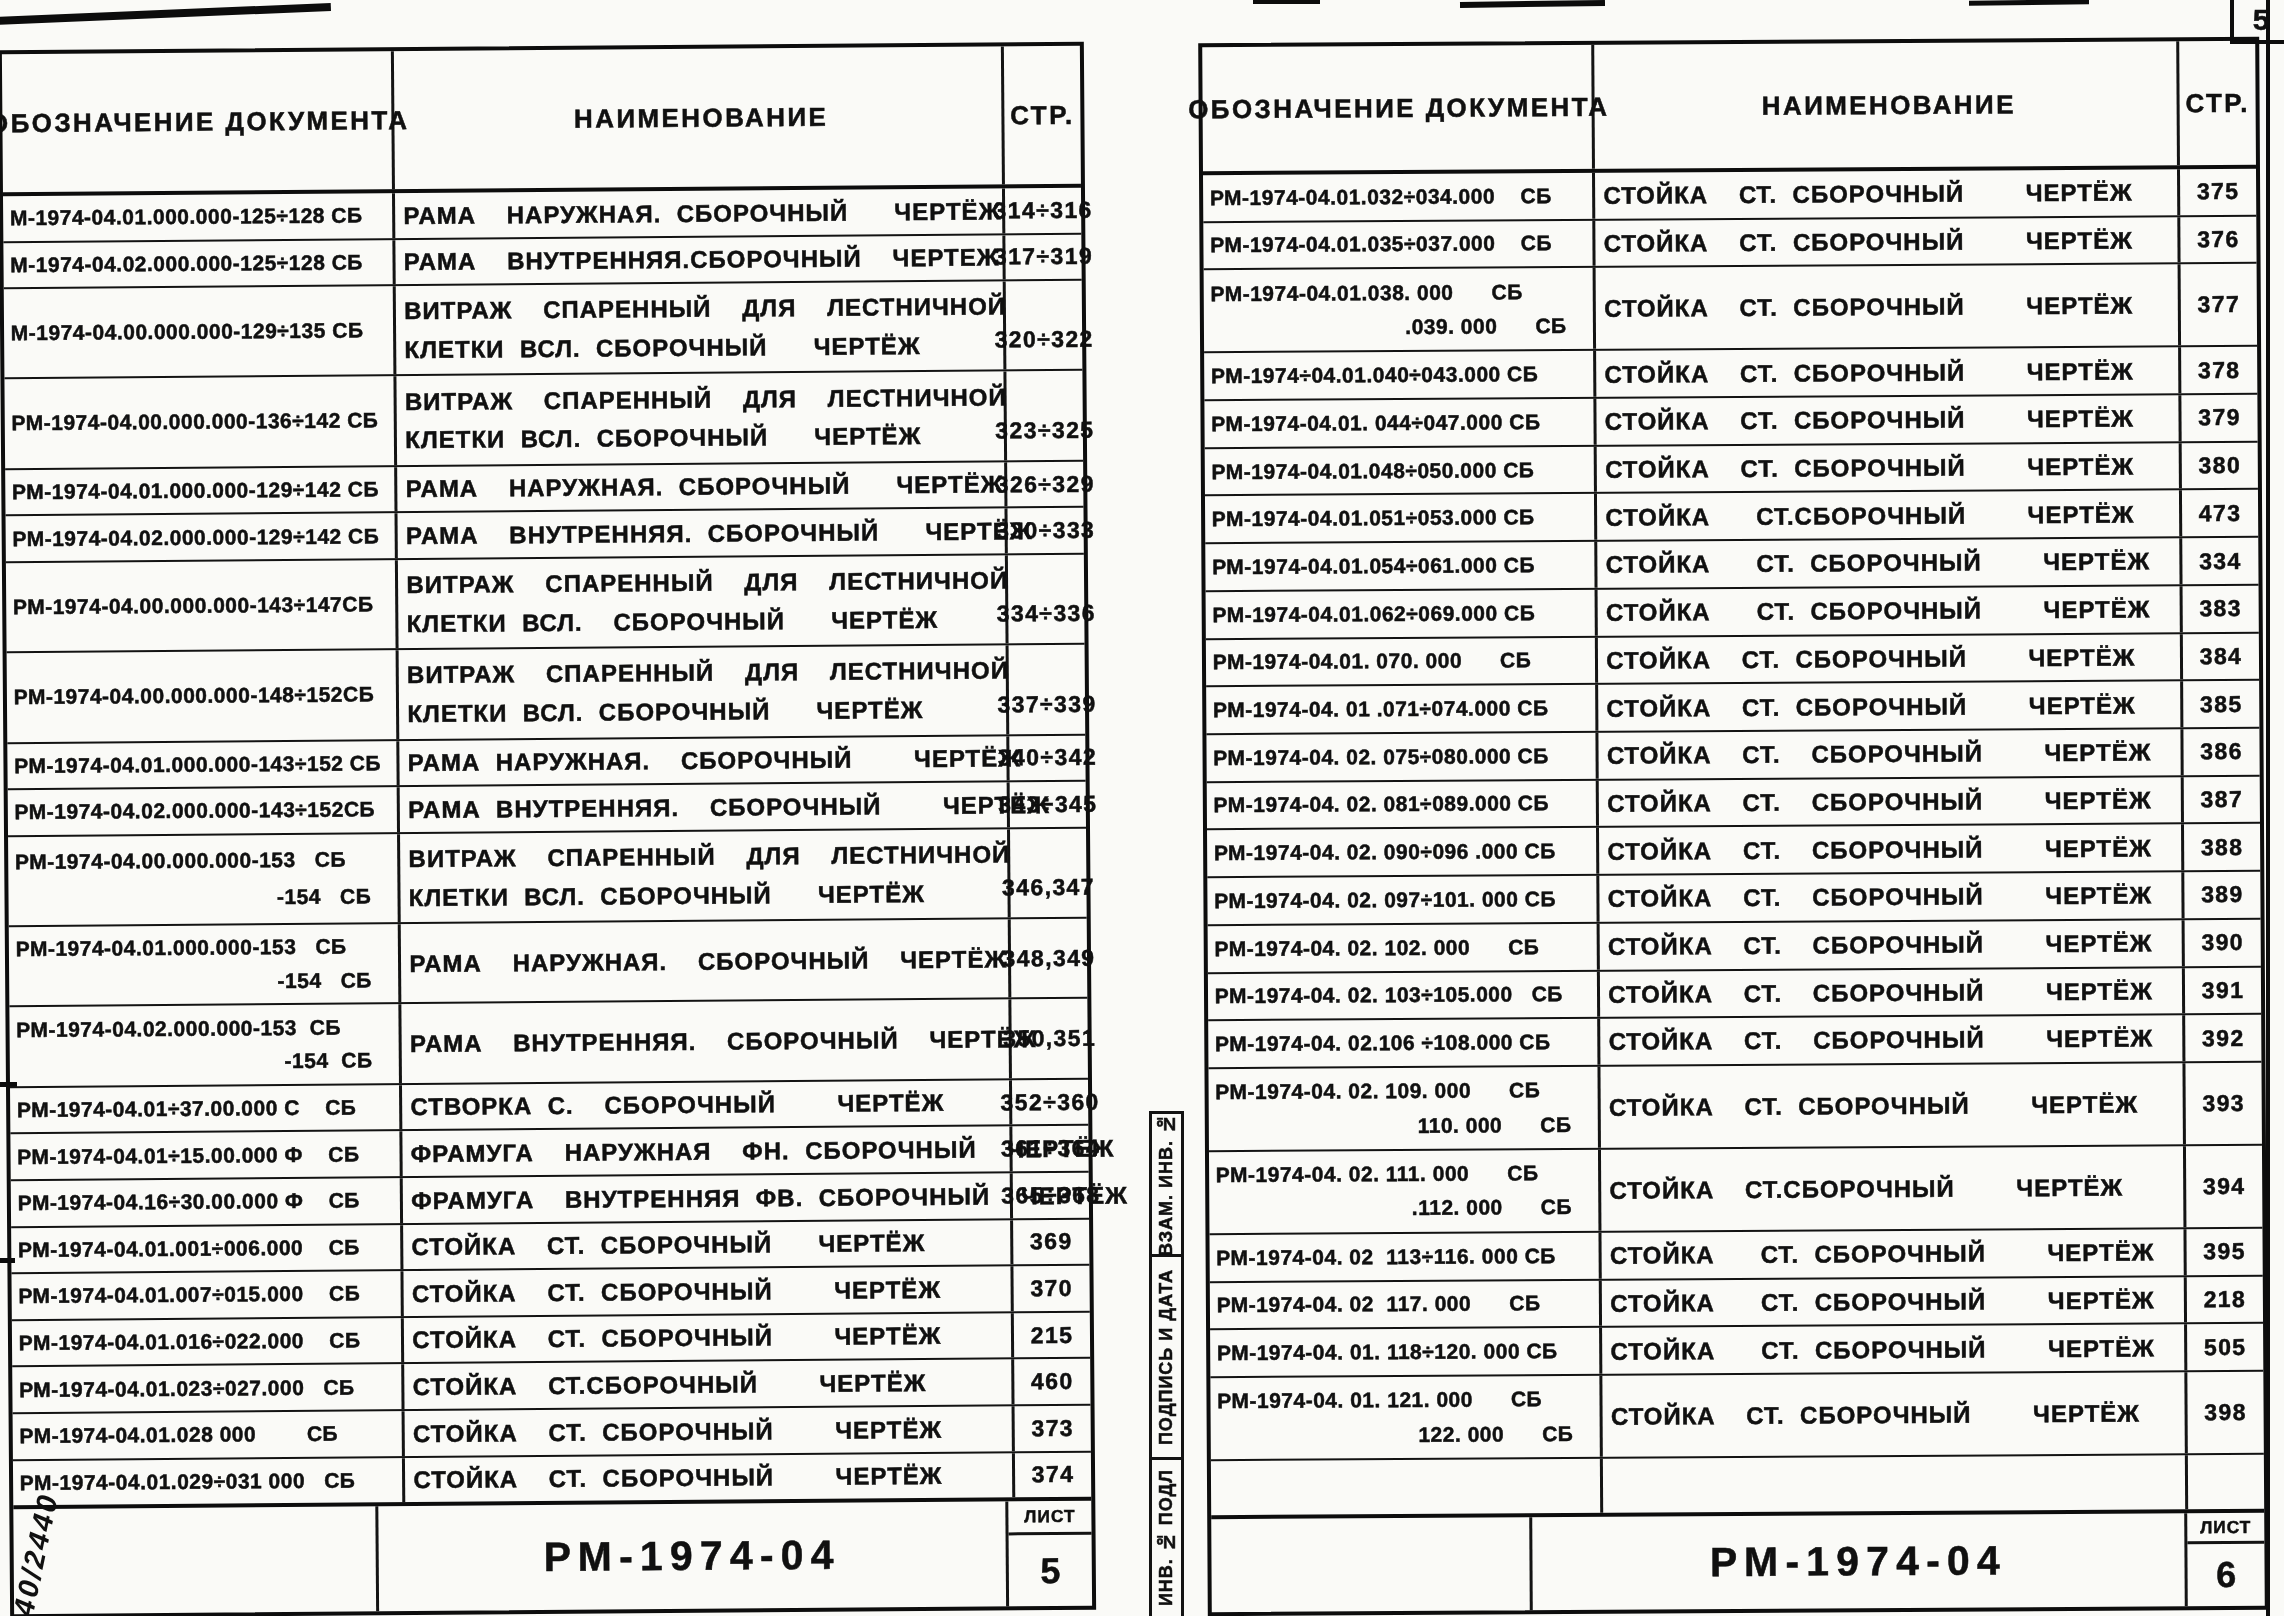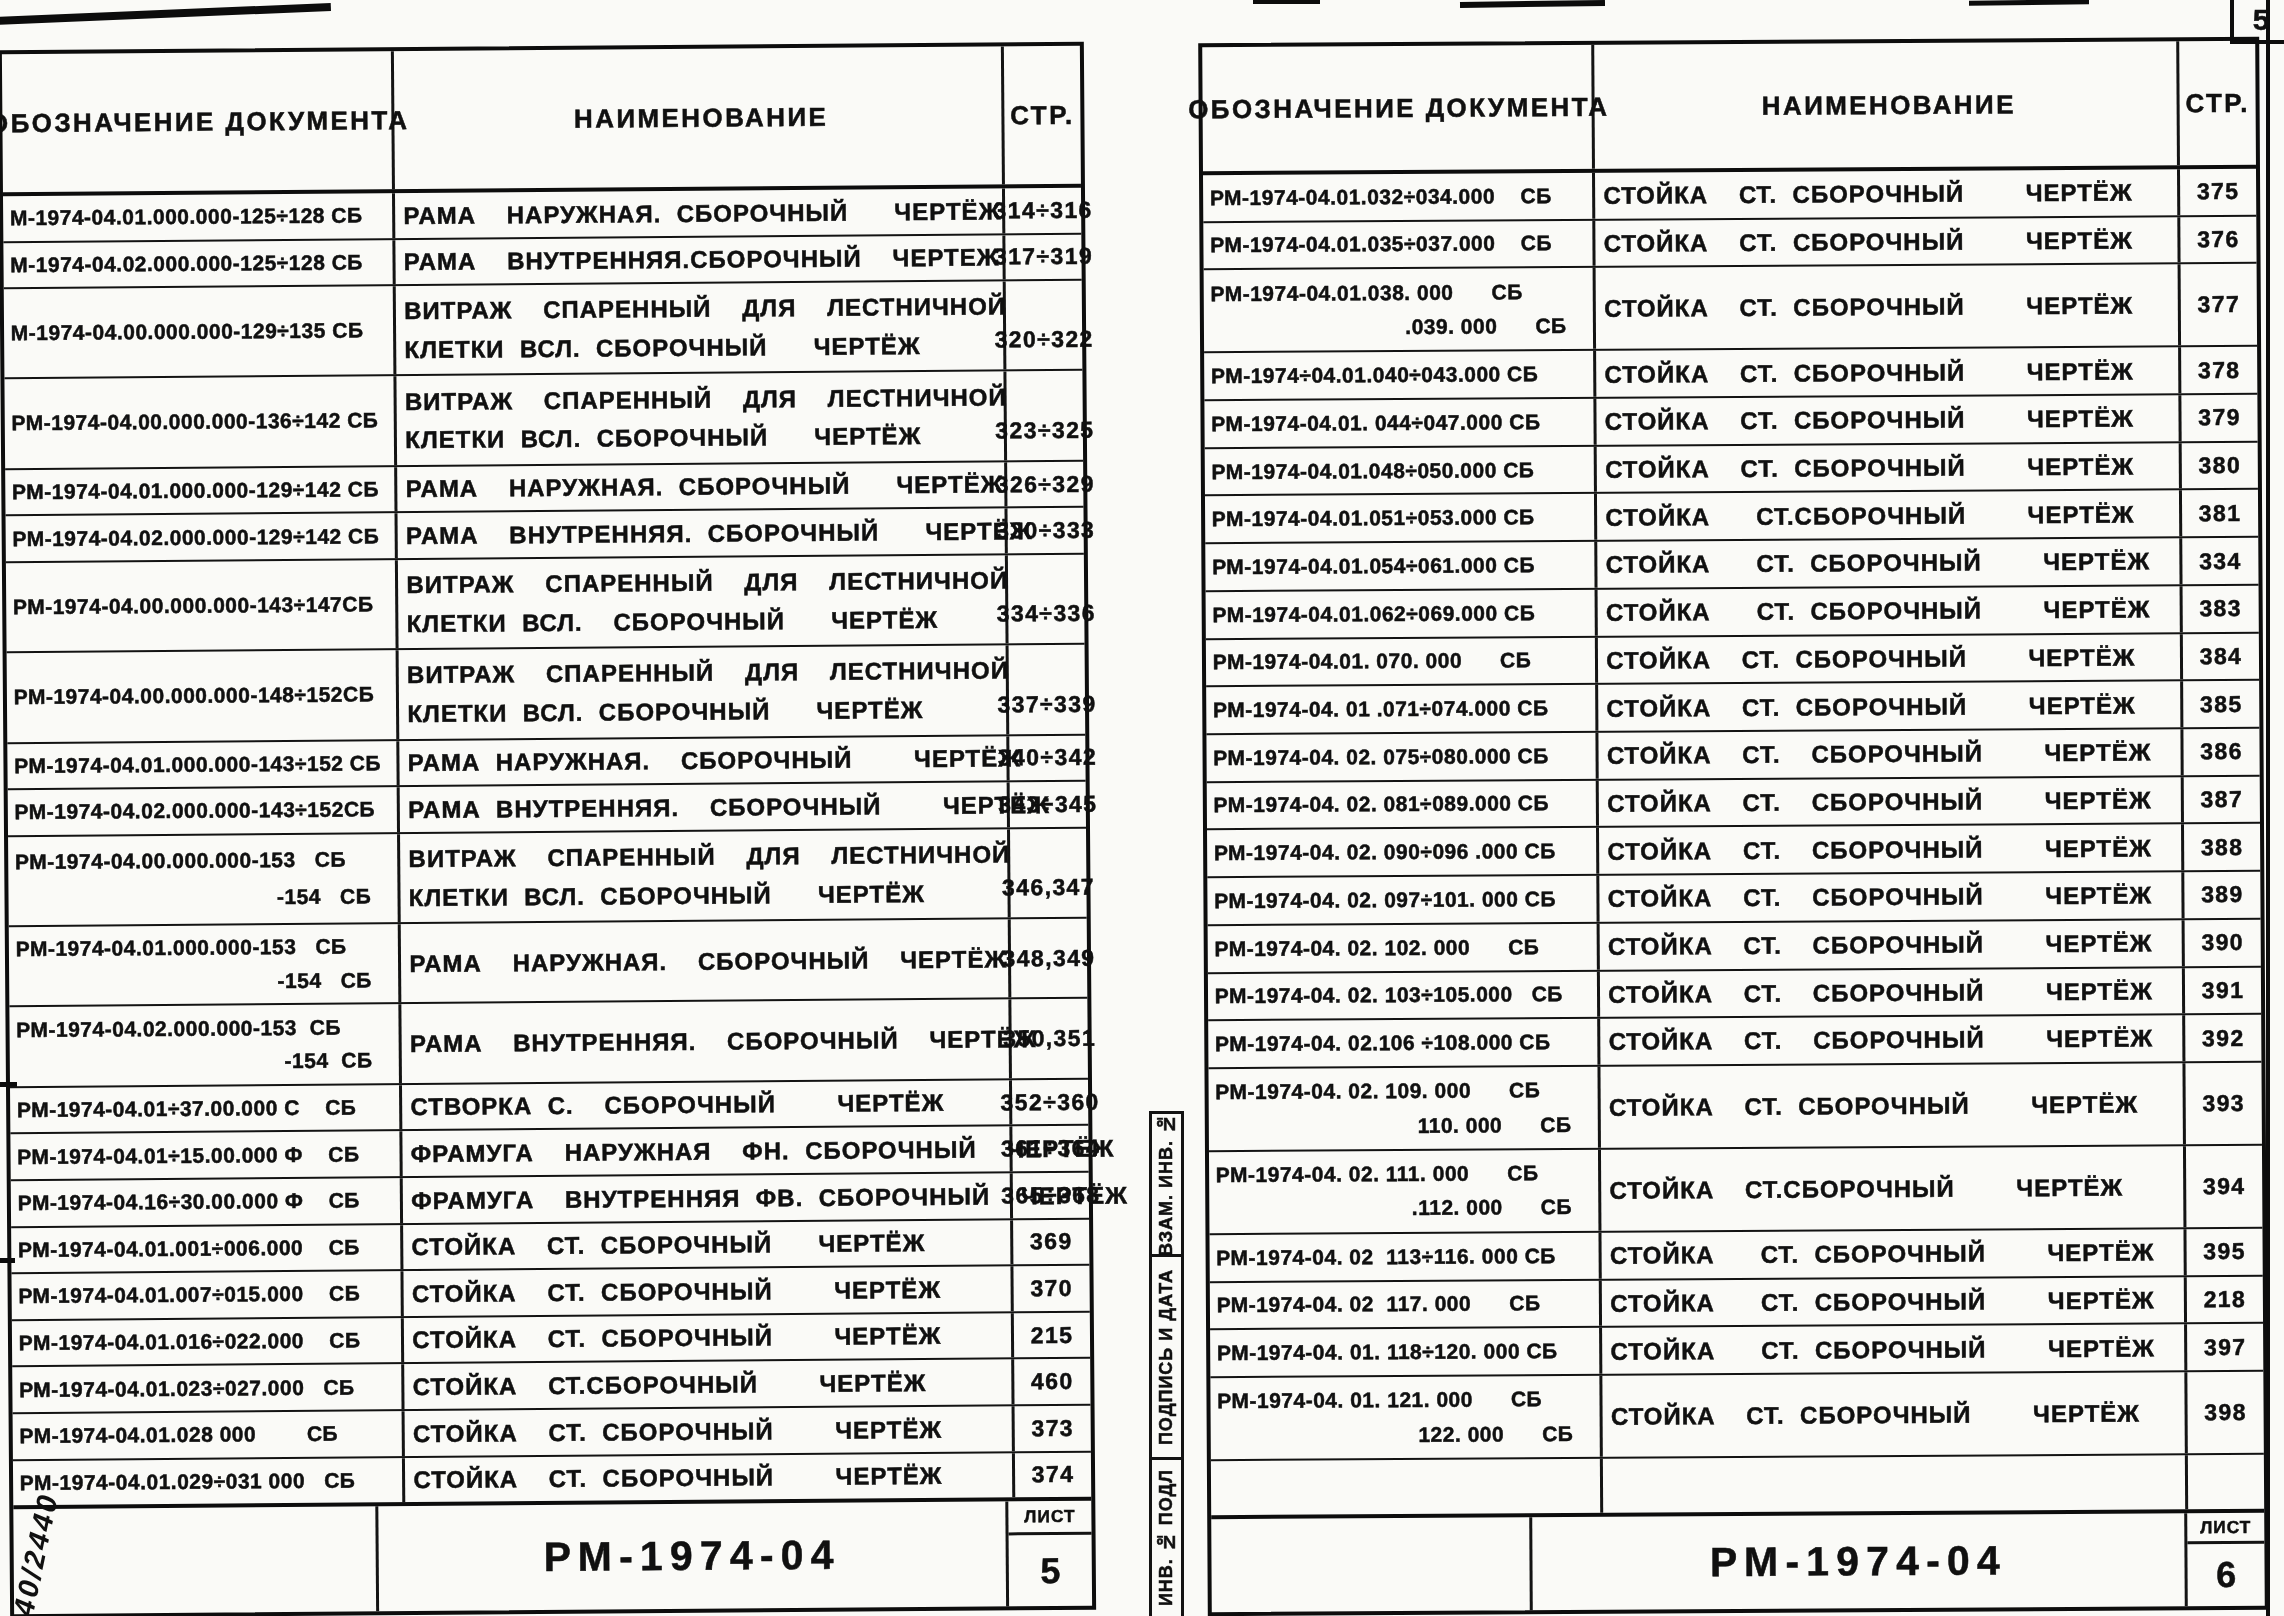--- a/index.html
+++ b/index.html
@@ -445,21 +445,21 @@
           </div>
         </div>
         <div class="trow" style="flex-grow: 1;">
           <div class="cell c1">
             <div class="dline tt">РМ-1974-04.01.051÷053.000 СБ</div>
           </div>
           <div class="cell c2">
             <div class="nline tt">СТОЙКА   СТ.СБОРОЧНЫЙ    ЧЕРТЁЖ</div>
           </div>
           <div class="cell c3">
-            <div class="pg tt">381</div>
+            <div class="pg tt">473</div>
           </div>
         </div>
         <div class="trow" style="flex-grow: 1;">
           <div class="cell c1">
             <div class="dline tt">РМ-1974-04.01.054÷061.000 СБ</div>
           </div>
           <div class="cell c2">
             <div class="nline tt">СТОЙКА   СТ. СБОРОЧНЫЙ    ЧЕРТЁЖ</div>
           </div>
           <div class="cell c3">
@@ -623,21 +623,21 @@
           </div>
         </div>
         <div class="trow" style="flex-grow: 1;">
           <div class="cell c1">
             <div class="dline tt">РМ-1974-04. 01. 118÷120. 000 СБ</div>
           </div>
           <div class="cell c2">
             <div class="nline tt">СТОЙКА   СТ. СБОРОЧНЫЙ    ЧЕРТЁЖ</div>
           </div>
           <div class="cell c3">
-            <div class="pg tt">397</div>
+            <div class="pg tt">505</div>
           </div>
         </div>
         <div class="trow" style="flex-grow: 2.3;">
           <div class="cell c1">
             <div class="dline tt">РМ-1974-04. 01. 121. 000      СБ</div>
             <div class="dline tt dline2">122. 000      СБ</div>
           </div>
           <div class="cell c2">
             <div class="nline tt">СТОЙКА  СТ. СБОРОЧНЫЙ    ЧЕРТЁЖ</div>
           </div>

